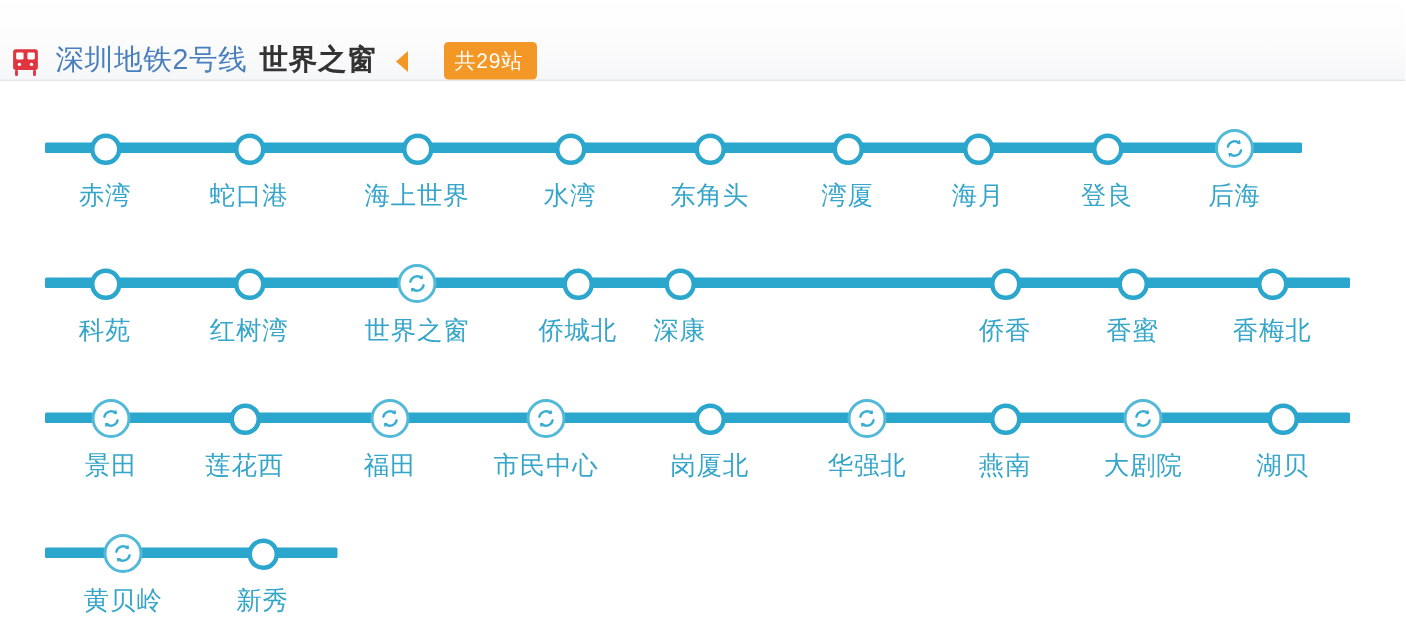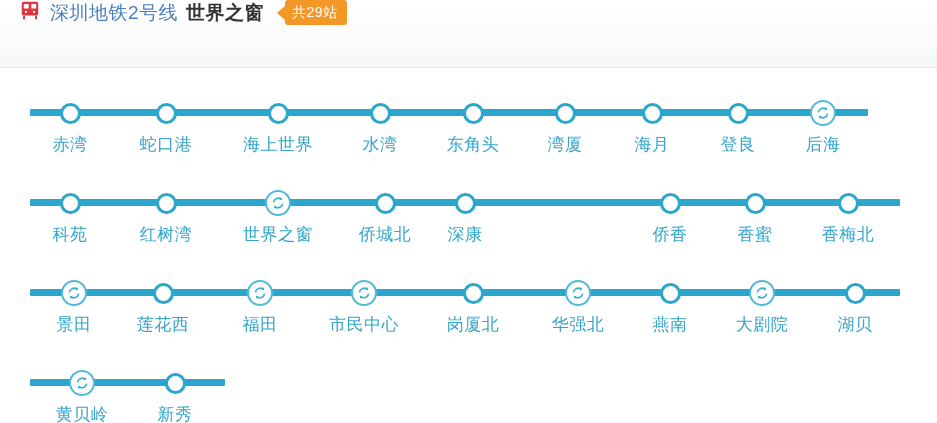--- a/index.html
+++ b/index.html
@@ -11,27 +11,27 @@
     width: 937px;
     height: 423px;
     background: #ffffff;
     font-family: "Liberation Sans", "DejaVu Sans", sans-serif;
     overflow: hidden;
   }
 
   
   .header {
     position: relative;
-    height: 68px;
+    height: 54px;
     box-sizing: border-box;
     background: linear-gradient(to bottom, #ffffff 0%, #fbfbfc 60%, #f6f7f8 100%);
     border-bottom: 1px solid #e4e6e8;
     display: flex;
-    align-items: flex-start;
-    padding-left: 19px;
+    align-items: flex-end;
+    padding-left: 6px;
   }
   .train-icon {
     width: 22px;
     height: 22px;
     margin-right: 9px;
     flex: 0 0 auto;
     display: block;
   }
   .title-line {
     font-size: 19px;
@@ -63,20 +63,21 @@
   }
   .badge {
     background: #f39827;
     color: #ffffff;
     font-size: 14px;
     line-height: 1;
     padding: 5px 9px 6px 7px;
     border-radius: 3px;
     white-space: nowrap;
     letter-spacing: 0.5px;
+    margin-left: 24px;
   }
 
   
   .routes {
     position: relative;
     padding-top: 26px;
   }
   .line-row {
     position: relative;
     height: 90px;
@@ -247,21 +248,21 @@
           </div>
         </div>
         <div class="st-label">世界之窗</div>
       </div>
       <div class="station" style="left: 385px;">
         <div class="dot-holder">
           <div class="dot"></div>
         </div>
         <div class="st-label">侨城北</div>
       </div>
-      <div class="station" style="left: 465px;">
+      <div class="station" style="left: 453px;">
         <div class="dot-holder">
           <div class="dot"></div>
         </div>
         <div class="st-label">深康</div>
       </div>
       <div class="station" style="left: 670px;">
         <div class="dot-holder">
           <div class="dot"></div>
         </div>
         <div class="st-label">侨香</div>

